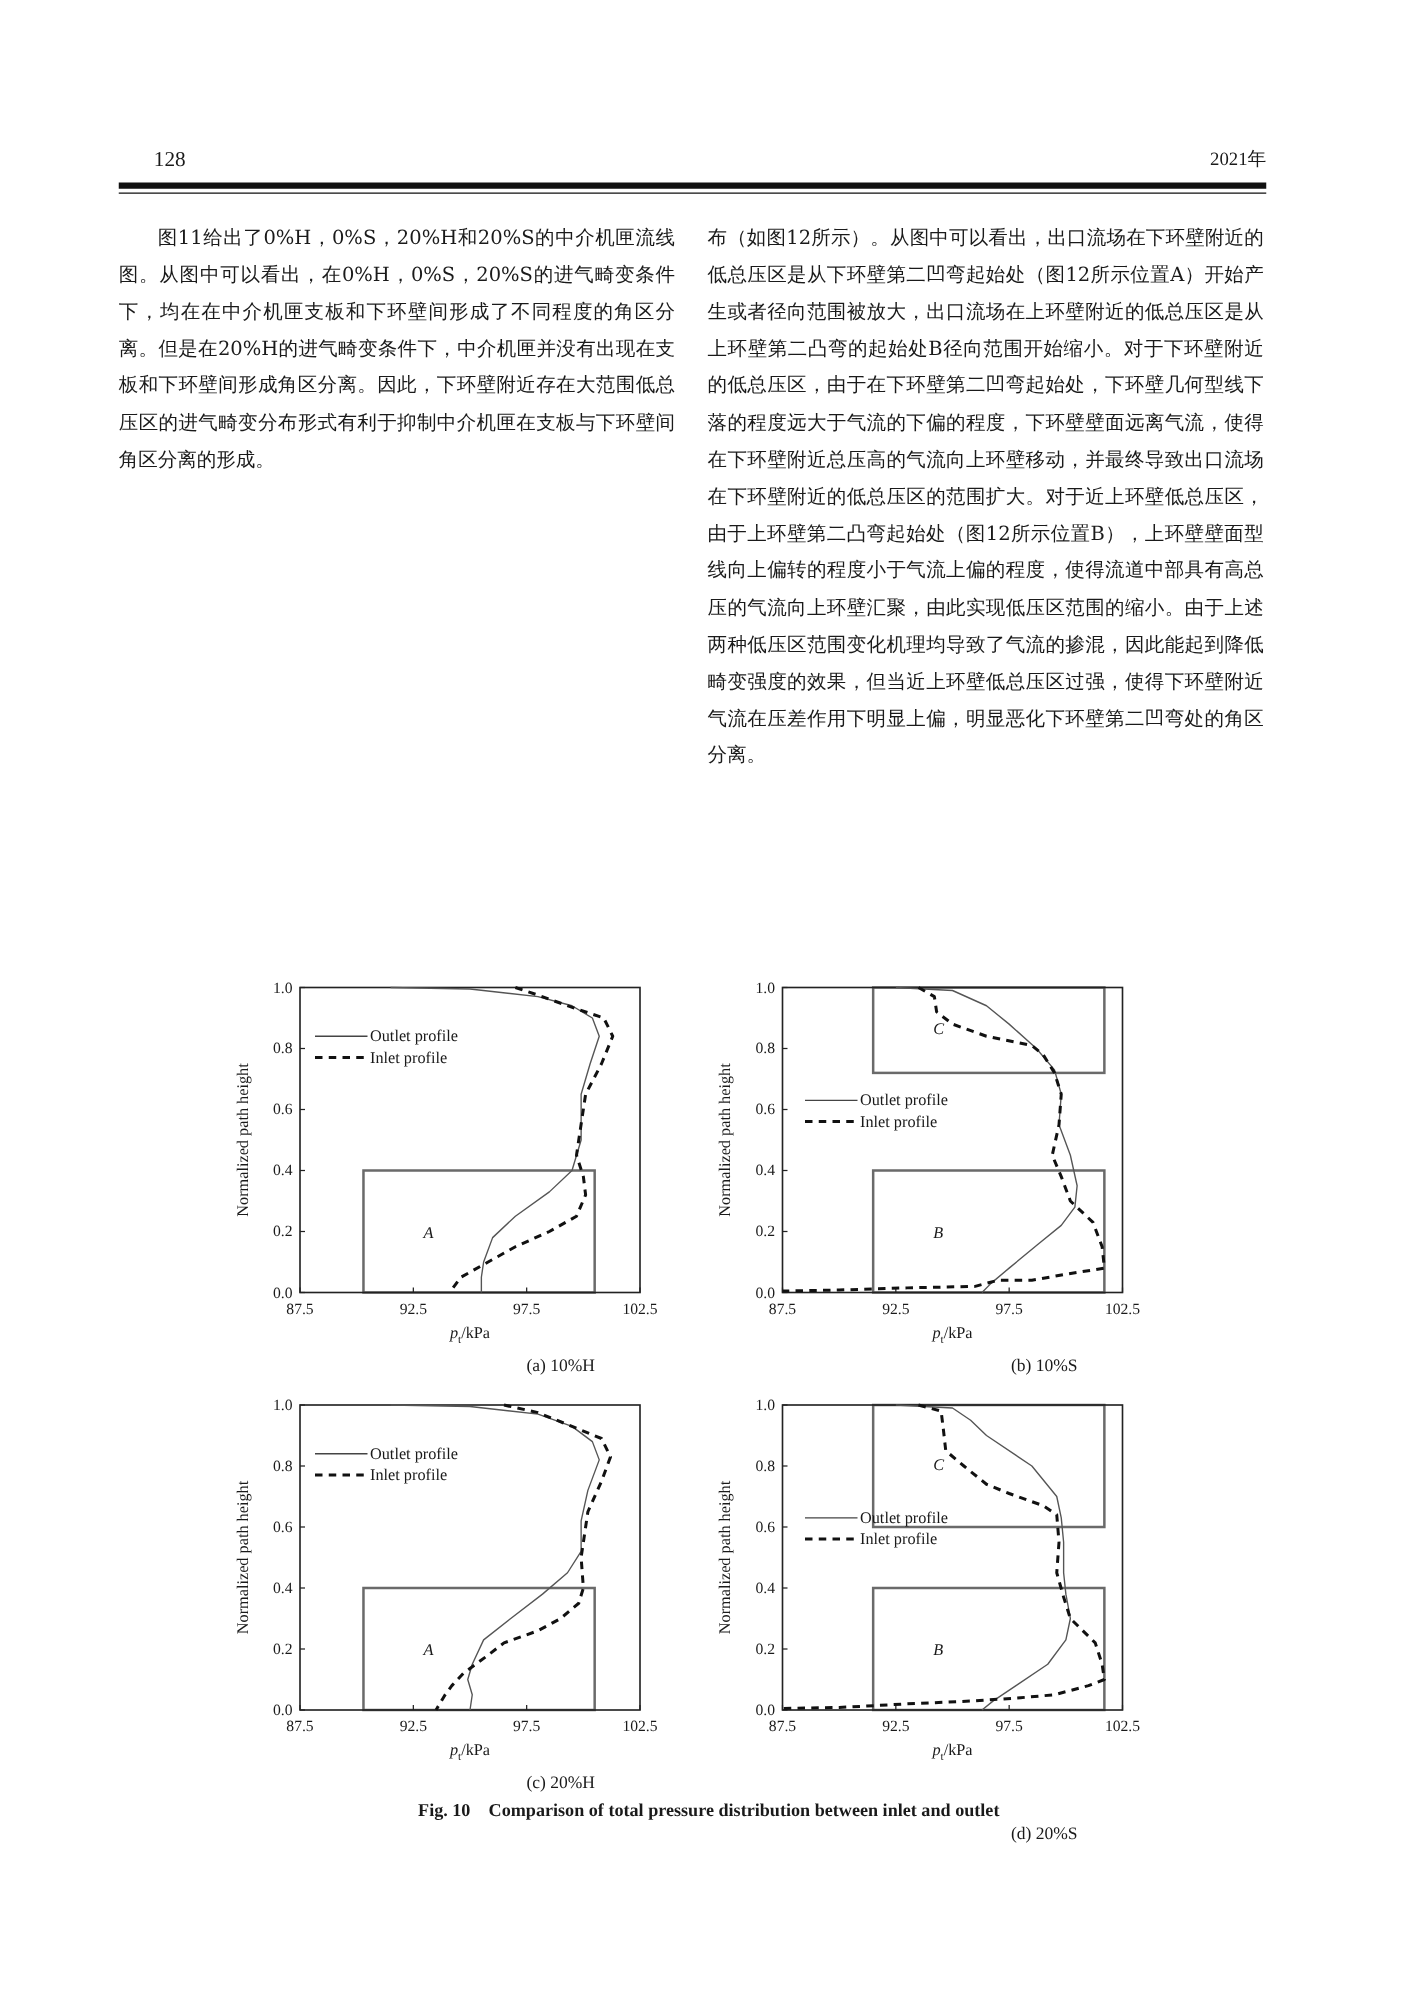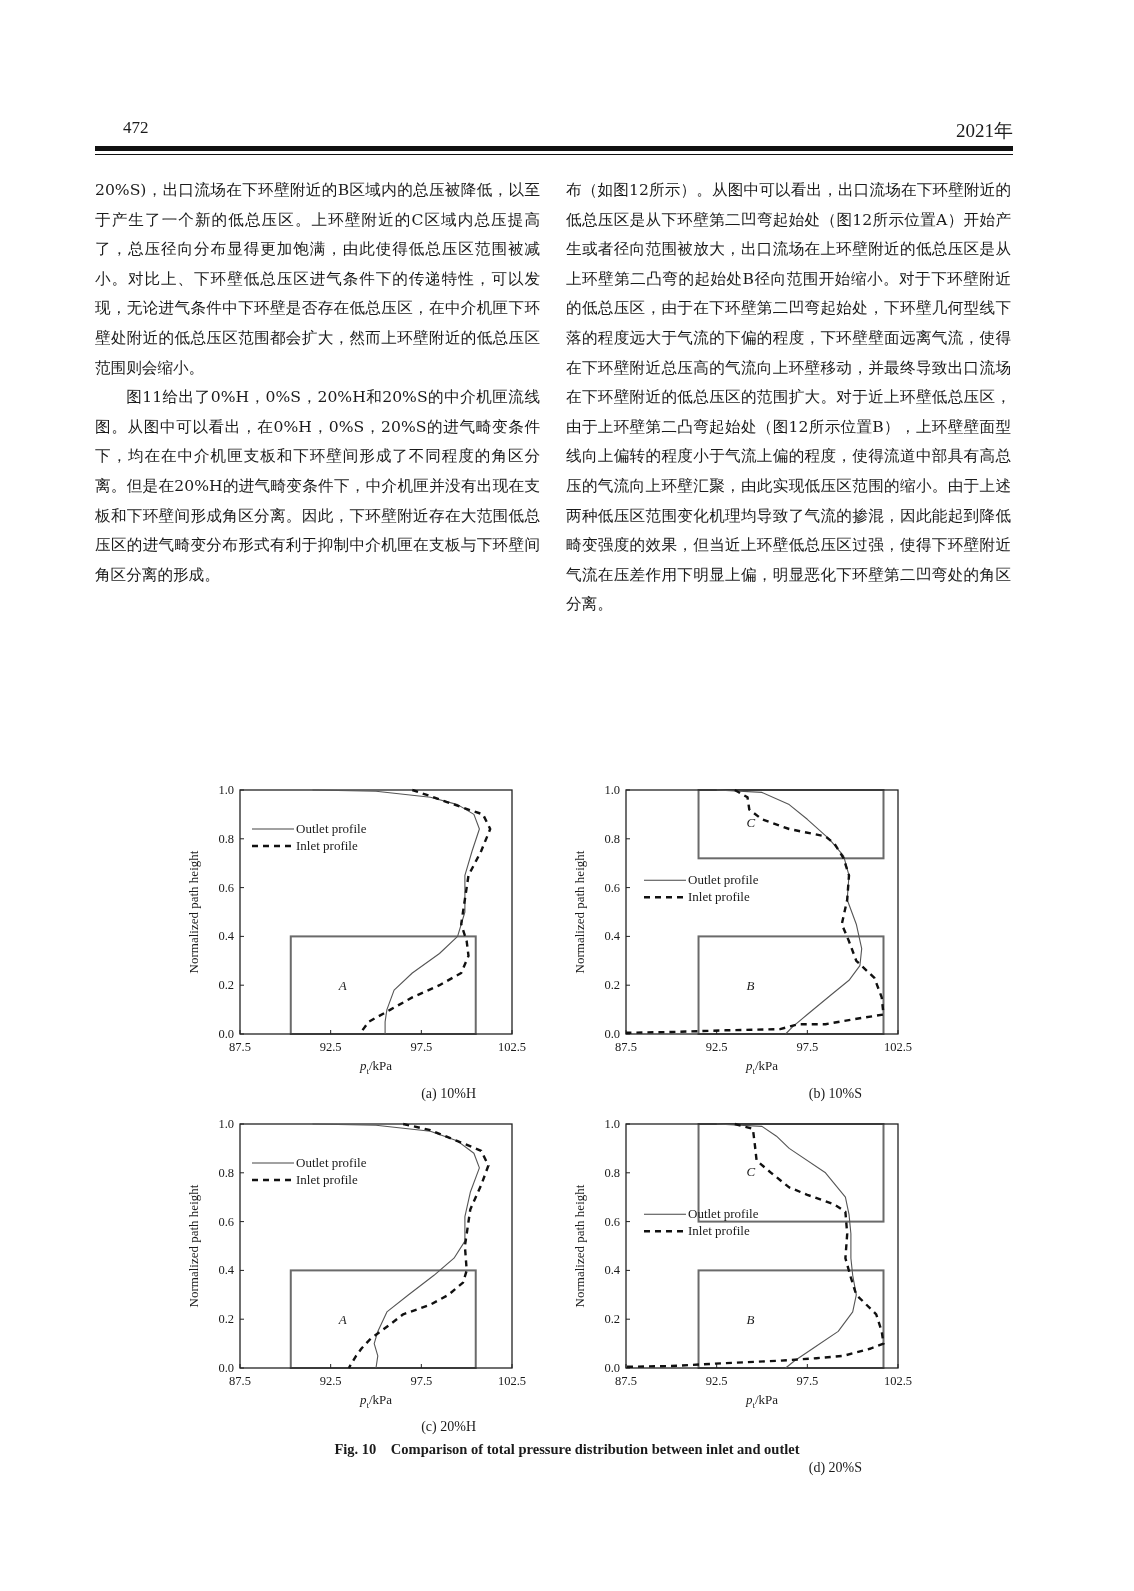--- a/index.html
+++ b/index.html
@@ -1,49 +1,48 @@
 <!DOCTYPE html>
 <html><head>
 <meta charset="utf-8">
 <style>
   html, body { margin: 0; padding: 0; background: #ffffff; }
   body { width: 1134px; height: 1591px; position: relative; overflow: hidden;
          font-family: "DejaVu Serif", "Liberation Serif", serif; color: #1a1a1a; }
   .header { position: absolute; left: 95px; top: 118px; width: 918px; height: 26px; }
   .header .pg { position: absolute; left: 28px; top: 0; font-family: "Liberation Serif", serif; font-size: 17px; }
   .header .journal { position: absolute; left: 0; right: 0; text-align: center; top: 0; font-size: 15px; letter-spacing: 10px; }
-  .header .year { position: absolute; right: 0; top: 0; font-size: 19px; font-family: "Liberation Serif", serif; }
+  .header .year { position: absolute; right: 0; top: 0; font-size: 15px; font-family: "Liberation Serif", serif; }
   .rule-thick { position: absolute; left: 95px; top: 146px; width: 918px; height: 5px; background: #111; }
   .rule-thin { position: absolute; left: 95px; top: 154px; width: 918px; height: 1px; background: #111; }
   .col { position: absolute; top: 176px; width: 445px; font-size: 15.6px; line-height: 29.6px; text-align: justify; }
   .col.left { left: 95px; }
   .col.right { left: 566px; }
   .col p { margin: 0; }
   .col p.indent { text-indent: 2em; }
   .fig { position: absolute; }
   .fig svg { overflow: visible; }
   .fig text { font-family: "Liberation Serif", serif; fill: #1a1a1a; }
   .subcap { position: absolute; font-family: "Liberation Serif", serif; font-size: 14px; text-align: right; width: 200px; }
   .figcap { position: absolute; left: 0; width: 1134px; top: 1441px; text-align: center;
             font-family: "Liberation Serif", serif; font-weight: bold; font-size: 14.5px; }
 </style>
 </head>
 <body>
 
 <div>
   <div class="header">
-    <span class="pg">472</span>
+    <span class="pg">128</span>
     <span class="year">2021年</span>
   </div>
   <div class="rule-thick"></div>
   <div class="rule-thin"></div>
 </div>
 
 <div class="col left">
-  <p>20%S)，出口流场在下环壁附近的B区域内的总压被降低，以至于产生了一个新的低总压区。上环壁附近的C区域内总压提高了，总压径向分布显得更加饱满，由此使得低总压区范围被减小。对比上、下环壁低总压区进气条件下的传递特性，可以发现，无论进气条件中下环壁是否存在低总压区，在中介机匣下环壁处附近的低总压区范围都会扩大，然而上环壁附近的低总压区范围则会缩小。</p>
   <p class="indent">图11给出了0%H，0%S，20%H和20%S的中介机匣流线图。从图中可以看出，在0%H，0%S，20%S的进气畸变条件下，均在在中介机匣支板和下环壁间形成了不同程度的角区分离。但是在20%H的进气畸变条件下，中介机匣并没有出现在支板和下环壁间形成角区分离。因此，下环壁附近存在大范围低总压区的进气畸变分布形式有利于抑制中介机匣在支板与下环壁间角区分离的形成。</p>
 </div>
 
 <div class="col right">
   <p>布（如图12所示）。从图中可以看出，出口流场在下环壁附近的低总压区是从下环壁第二凹弯起始处（图12所示位置A）开始产生或者径向范围被放大，出口流场在上环壁附近的低总压区是从上环壁第二凸弯的起始处B径向范围开始缩小。对于下环壁附近的低总压区，由于在下环壁第二凹弯起始处，下环壁几何型线下落的程度远大于气流的下偏的程度，下环壁壁面远离气流，使得在下环壁附近总压高的气流向上环壁移动，并最终导致出口流场在下环壁附近的低总压区的范围扩大。对于近上环壁低总压区，由于上环壁第二凸弯起始处（图12所示位置B），上环壁壁面型线向上偏转的程度小于气流上偏的程度，使得流道中部具有高总压的气流向上环壁汇聚，由此实现低压区范围的缩小。由于上述两种低压区范围变化机理均导致了气流的掺混，因此能起到降低畸变强度的效果，但当近上环壁低总压区过强，使得下环壁附近气流在压差作用下明显上偏，明显恶化下环壁第二凹弯处的角区分离。</p>
 </div>
 
 <div class="fig" style="left:180px; top:780px;"><svg width="340" height="310" viewBox="0 0 340 310">
       <g>
         <rect x="110.77333333333328" y="156.39999999999998" width="184.96000000000006" height="97.60000000000002" fill="none" stroke="#6a6a6a" stroke-width="2"></rect>

